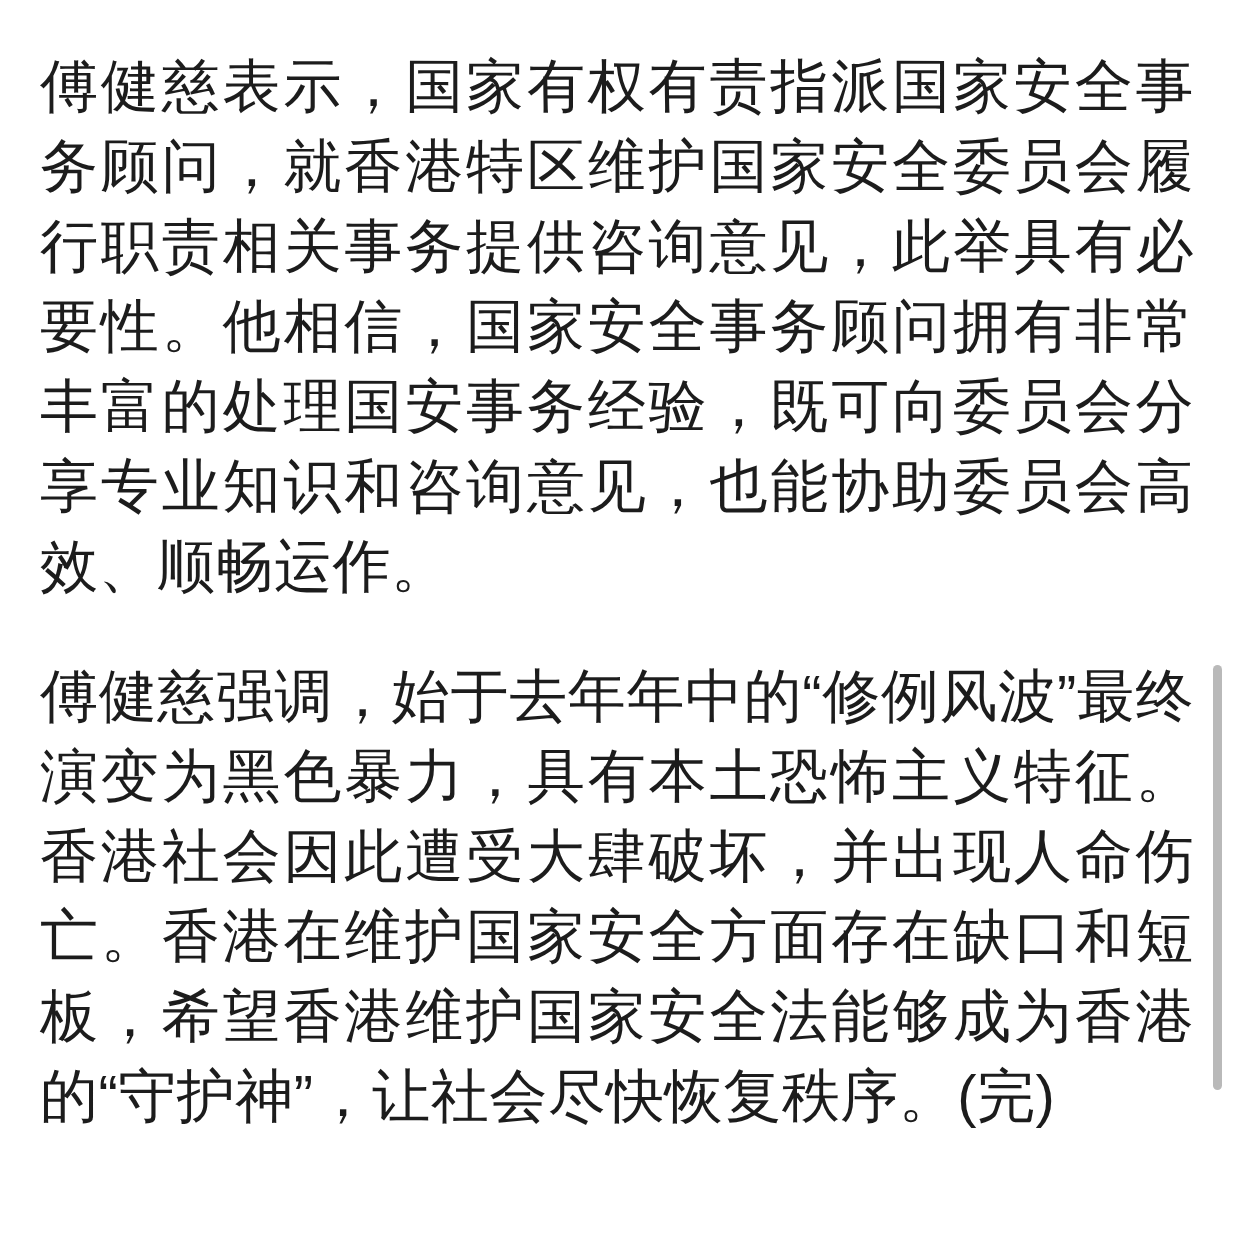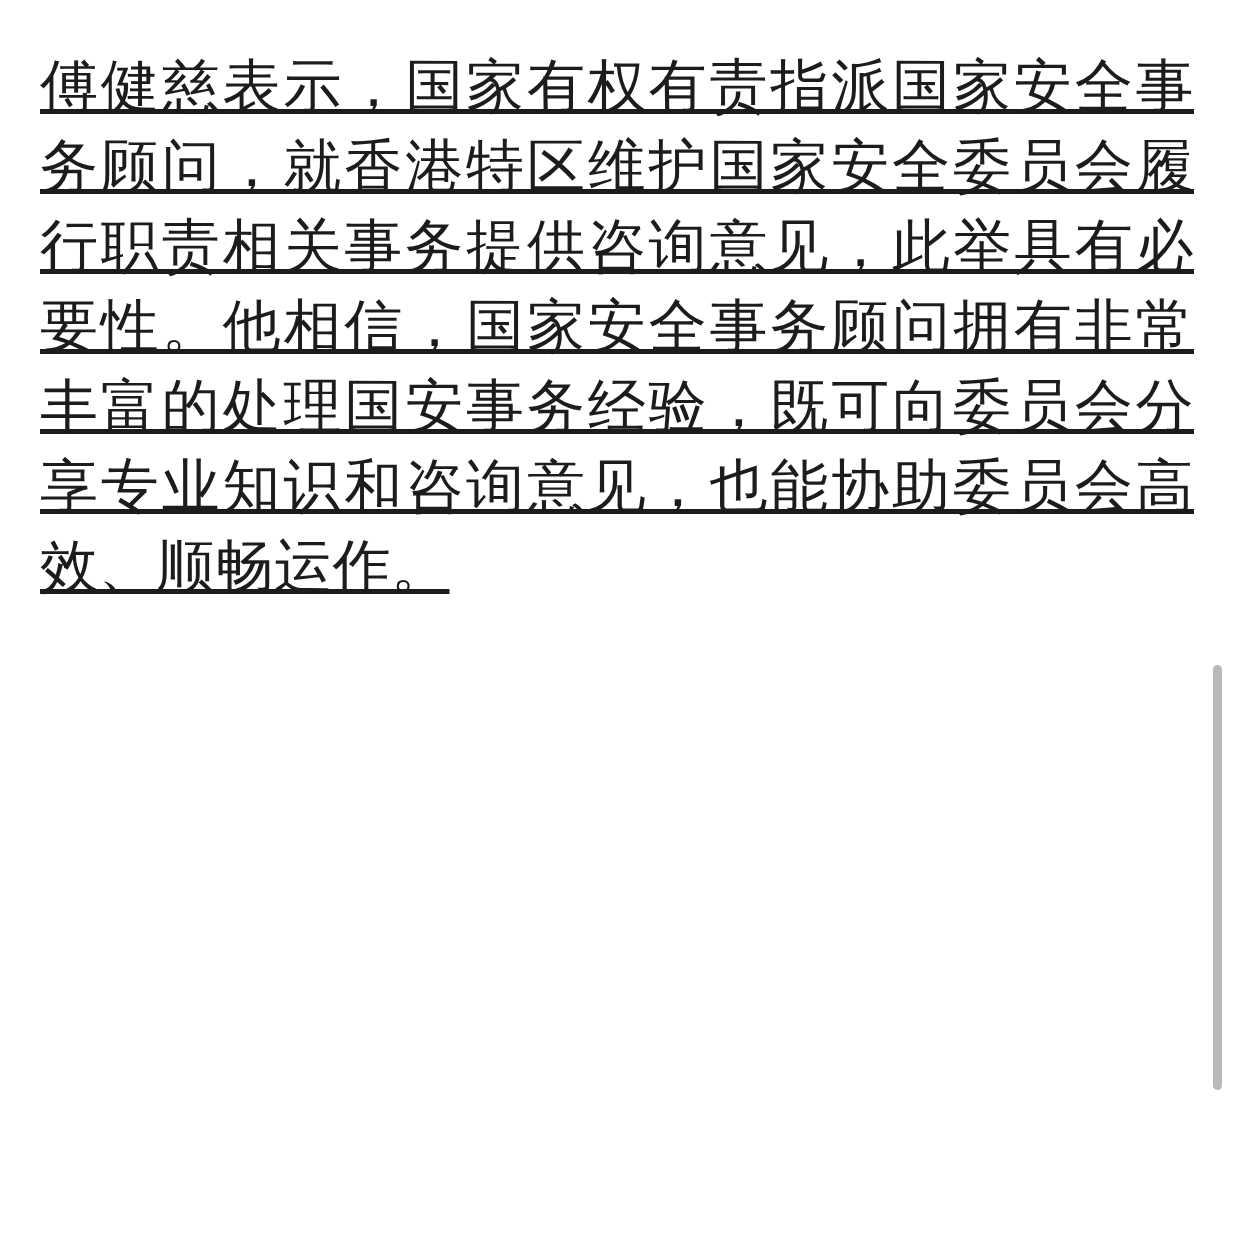--- a/index.html
+++ b/index.html
@@ -24,21 +24,20 @@
   }
   .para {
     font-size: 58px;
     line-height: 1.38;
     letter-spacing: 0.5px;
     text-align: justify;
     text-justify: inter-ideograph;
     margin: 0 0 50px 0;
     color: #1c1c1c;
     font-weight: 400;
-    text-decoration: underline;
   }
   .para:last-of-type {
     margin-bottom: 0;
   }
   .scrollbar-track {
     position: absolute;
     right: 10px;
     top: 0;
     width: 10px;
     height: 100%;
@@ -52,17 +51,18 @@
     height: 425px;
     border-radius: 5px;
     background: #b9b9b9;
   }
 </style>
 </head>
 <body>
 
 <div class="article">
   <p class="para">傅健慈表示，国家有权有责指派国家安全事务顾问，就香港特区维护国家安全委员会履行职责相关事务提供咨询意见，此举具有必要性。他相信，国家安全事务顾问拥有非常丰富的处理国安事务经验，既可向委员会分享专业知识和咨询意见，也能协助委员会高效、顺畅运作。</p>
+  <p class="para">傅健慈强调，始于去年年中的“修例风波”最终演变为黑色暴力，具有本土恐怖主义特征。香港社会因此遭受大肆破坏，并出现人命伤亡。香港在维护国家安全方面存在缺口和短板，希望香港维护国家安全法能够成为香港的“守护神”，让社会尽快恢复秩序。(完)</p>
 </div>
 
 <div class="scrollbar-track">
   <div class="scrollbar-thumb"></div>
 </div>
 
 </body></html>

